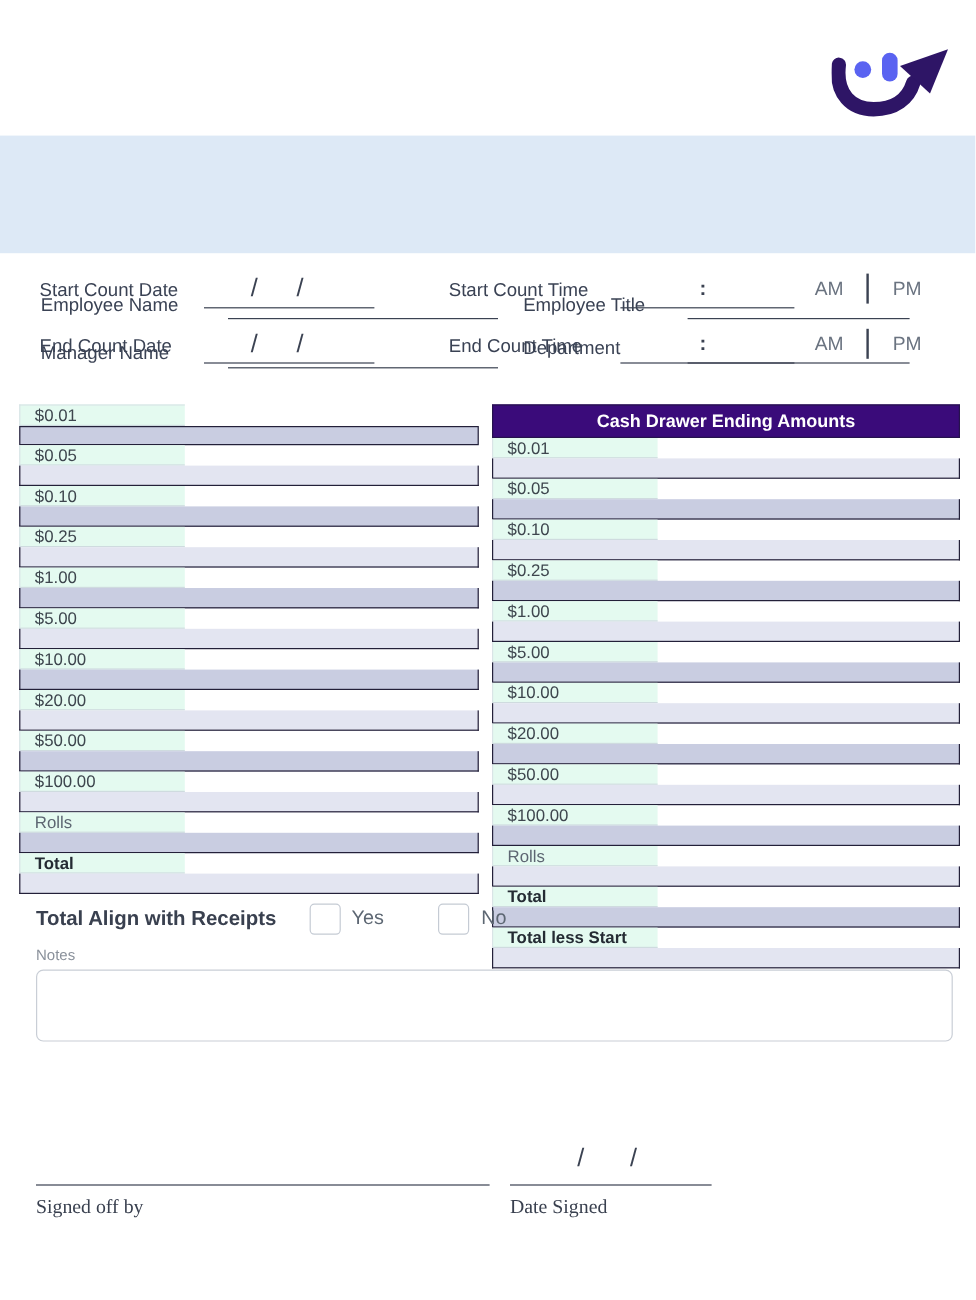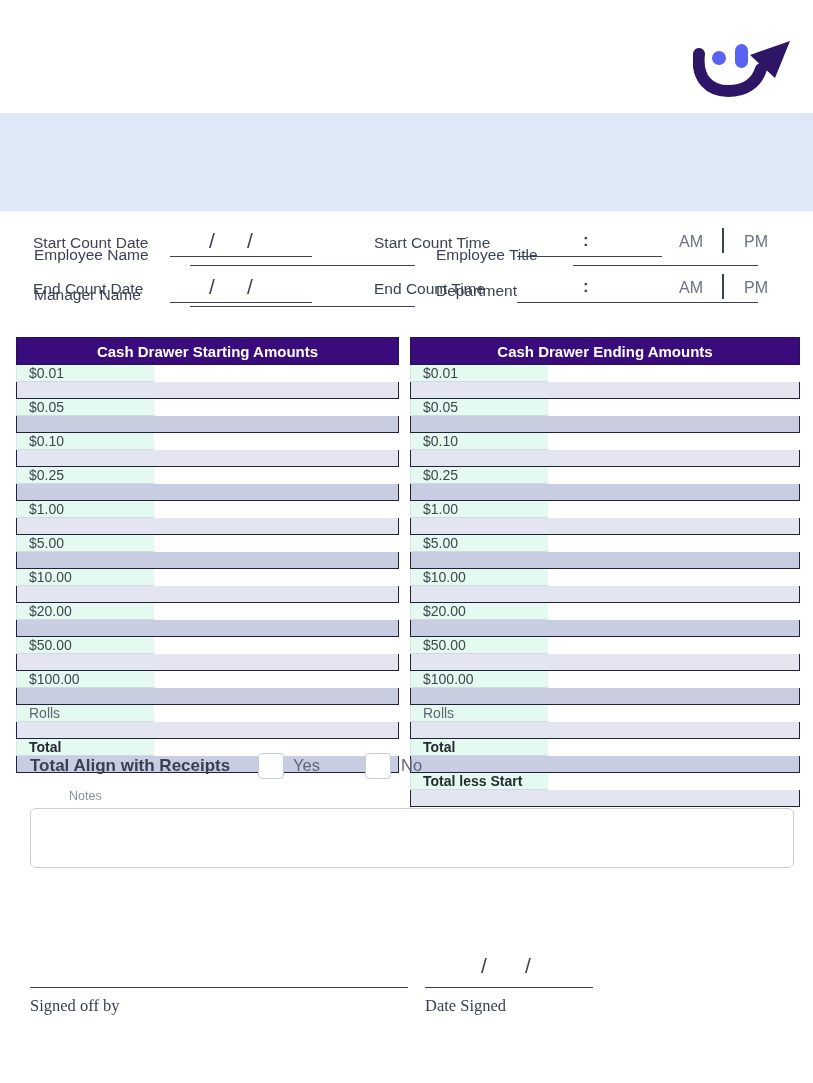--- a/index.html
+++ b/index.html
@@ -39,21 +39,21 @@
   .t-row:first-of-type .t-value{border-top:1.6px solid #232039;}
   .t-row:nth-of-type(even) .t-value{background:#e3e5f1;}
   .t-label.muted{color:#5d6672;}
   .t-label.bold{font-weight:700;color:#242b33;}
 
   
   .bold-label{position:absolute;font-size:17px;font-weight:700;color:#39404f;}
   .checkbox{position:absolute;width:26px;height:26px;background:#ffffff;
             border:1.6px solid #c5cbd4;border-radius:4px;box-sizing:border-box;}
   .cb-label{position:absolute;font-size:16.5px;color:#5d6773;}
-  .notes-label{position:absolute;font-size:12.5px;color:#8a919b;margin-left:39px;}
+  .notes-label{position:absolute;font-size:12.5px;color:#8a919b;}
   .notes-box{position:absolute;left:30px;top:808px;width:764px;height:60px;
              border:1px solid #c9ced6;border-radius:6px;background:#ffffff;
              box-sizing:border-box;resize:none;outline:none;
              font-family:"Liberation Sans",sans-serif;font-size:14px;padding:8px;}
 
   
   .sig-label{position:absolute;font-size:16.5px;font-weight:500;color:#39404f;font-family:Liberation Serif, serif;}
 </style>
 </head>
 <body>
@@ -96,21 +96,20 @@
   <div class="slash" style="left:247px;top:275px;">/</div>
 
   <div class="dt-label" style="left:374px;top:280px;">End Count Time</div>
   <div class="u-line" style="left:517px;top:302px;width:145px;"></div>
   <div class="colon" style="left:583px;top:277px;">:</div>
   <div class="ampm" style="left:679px;top:279px;">AM</div>
   <div class="ampm-div" style="left:722px;top:274px;"></div>
   <div class="ampm" style="left:744px;top:279px;">PM</div>
 
   <div class="cash-table" style="left:16px;width:383px;">
-    <div class="t-header">Cash Drawer Starting Amounts</div>
     <div class="t-row">
         <div class="t-label">$0.01</div>
         <div class="t-value"></div>
       </div>
     <div class="t-row">
         <div class="t-label">$0.05</div>
         <div class="t-value"></div>
       </div>
     <div class="t-row">
         <div class="t-label">$0.10</div>

